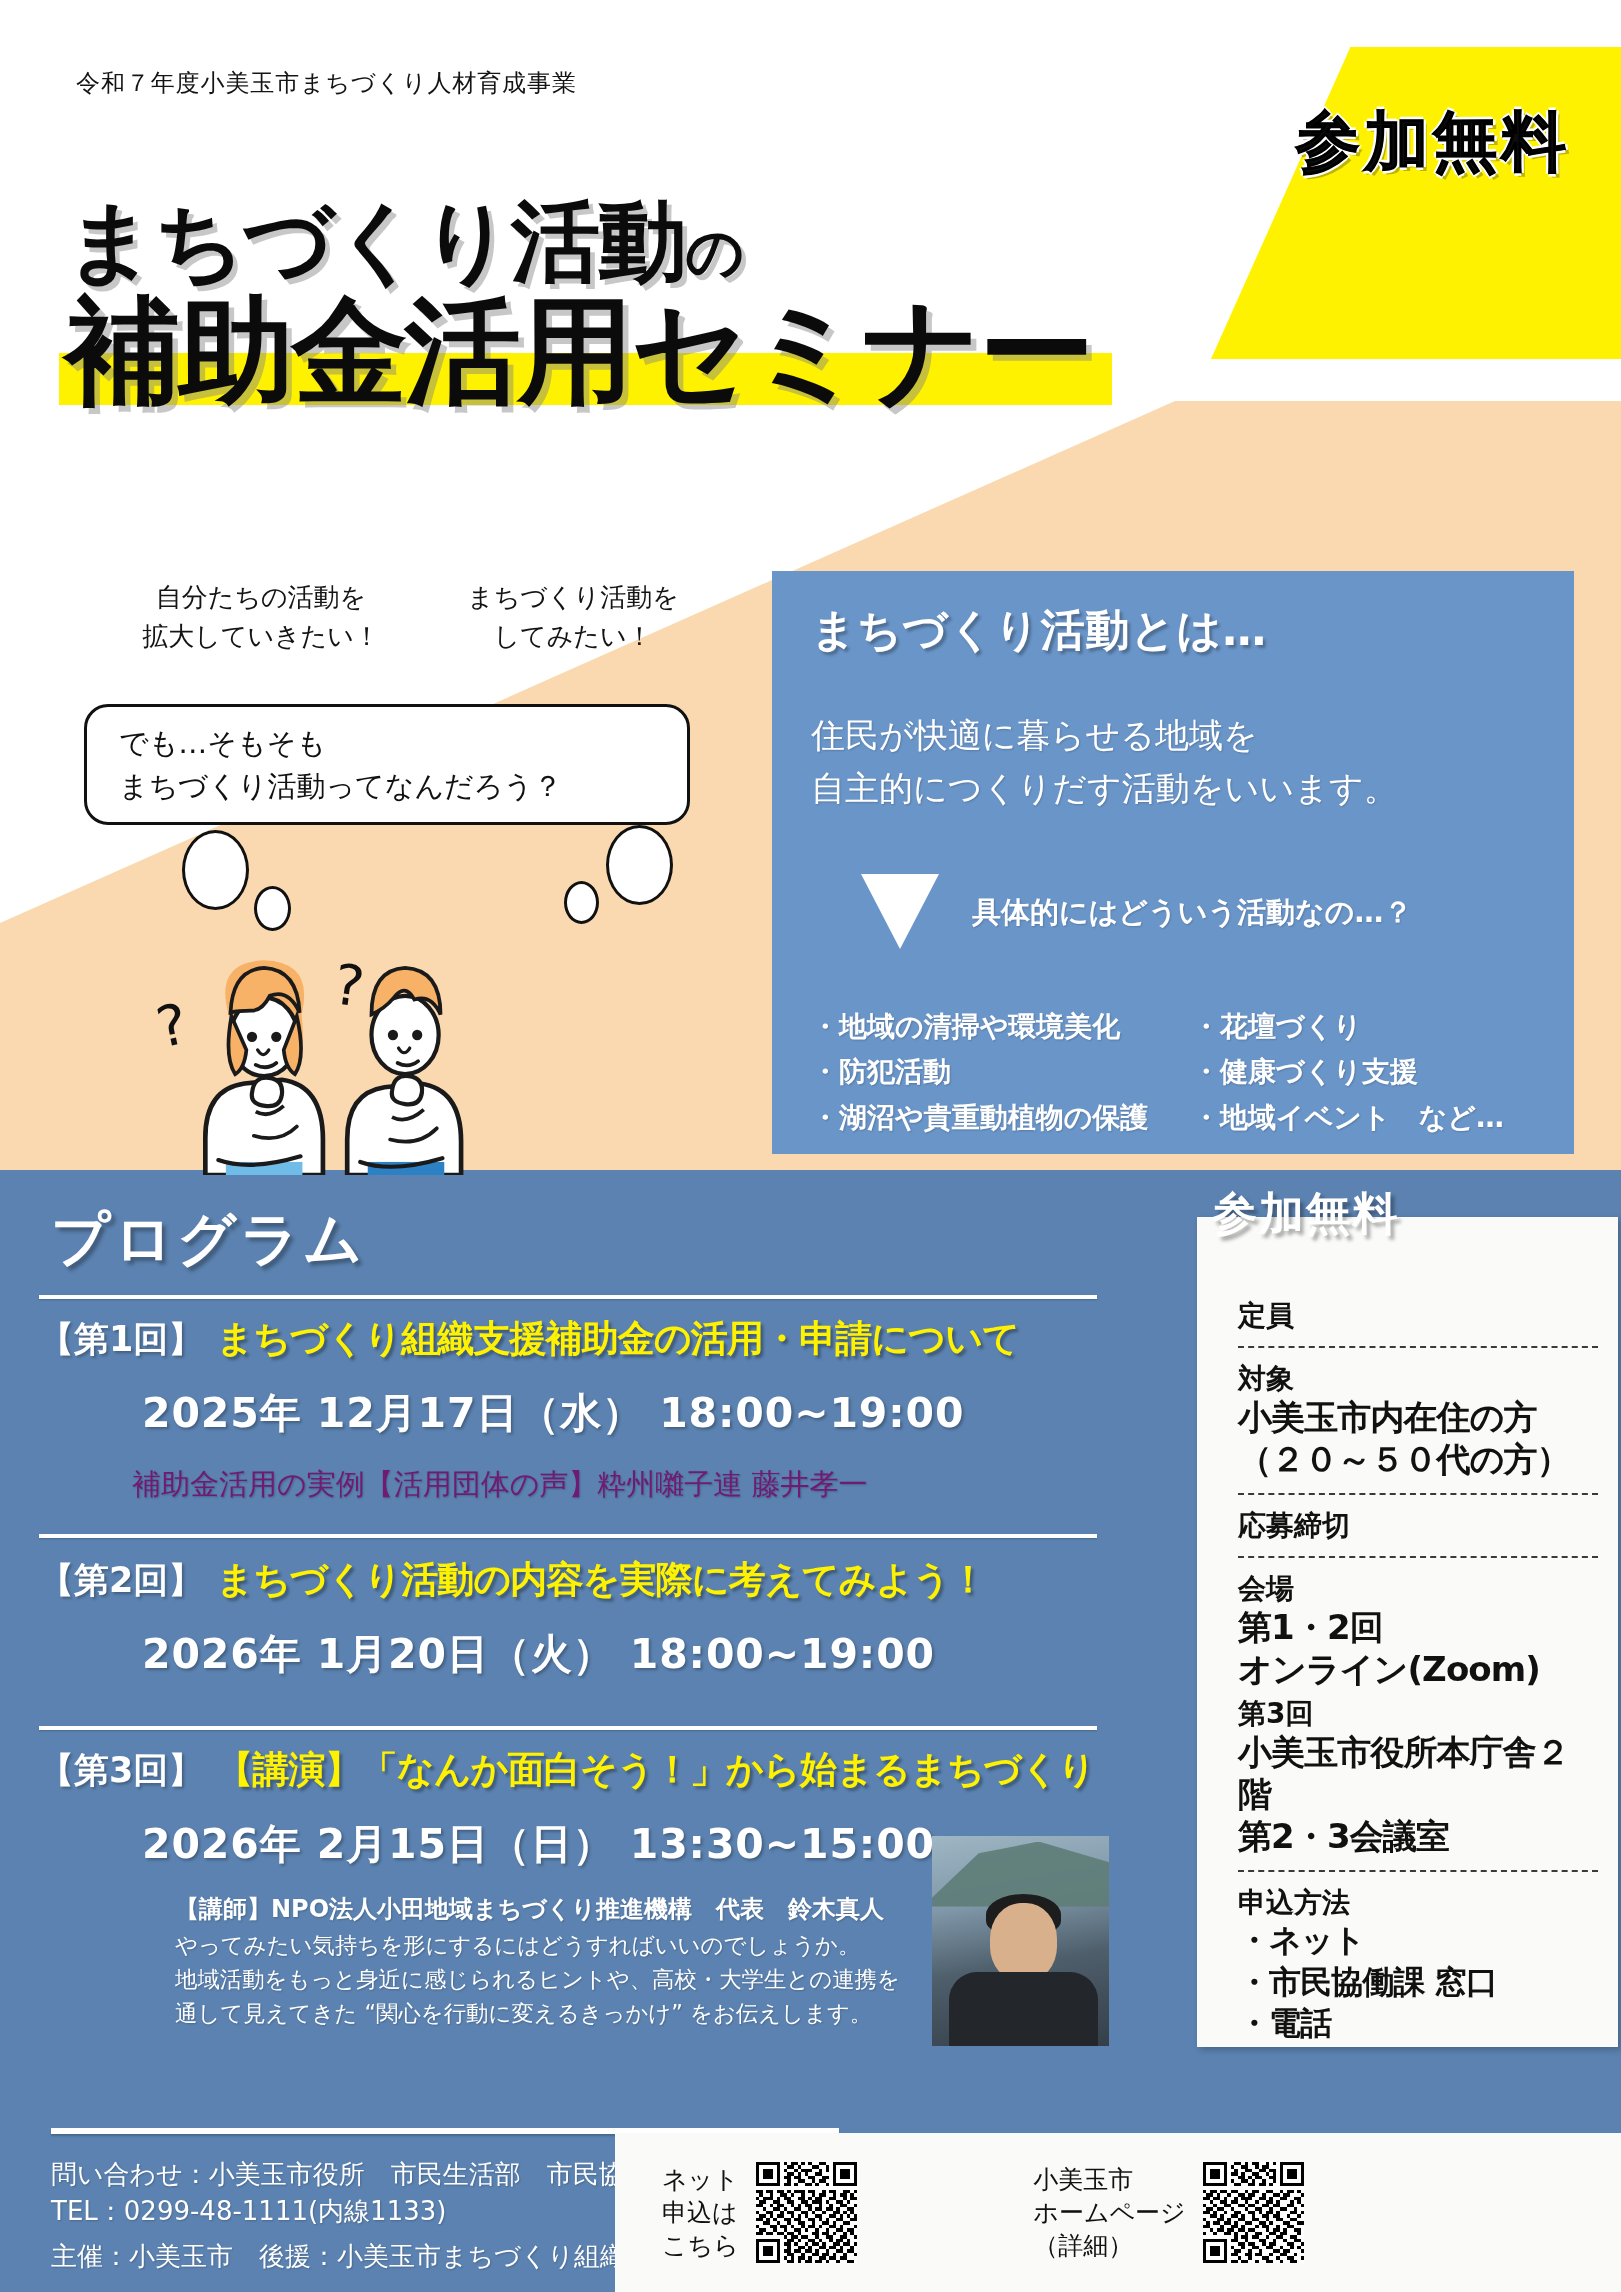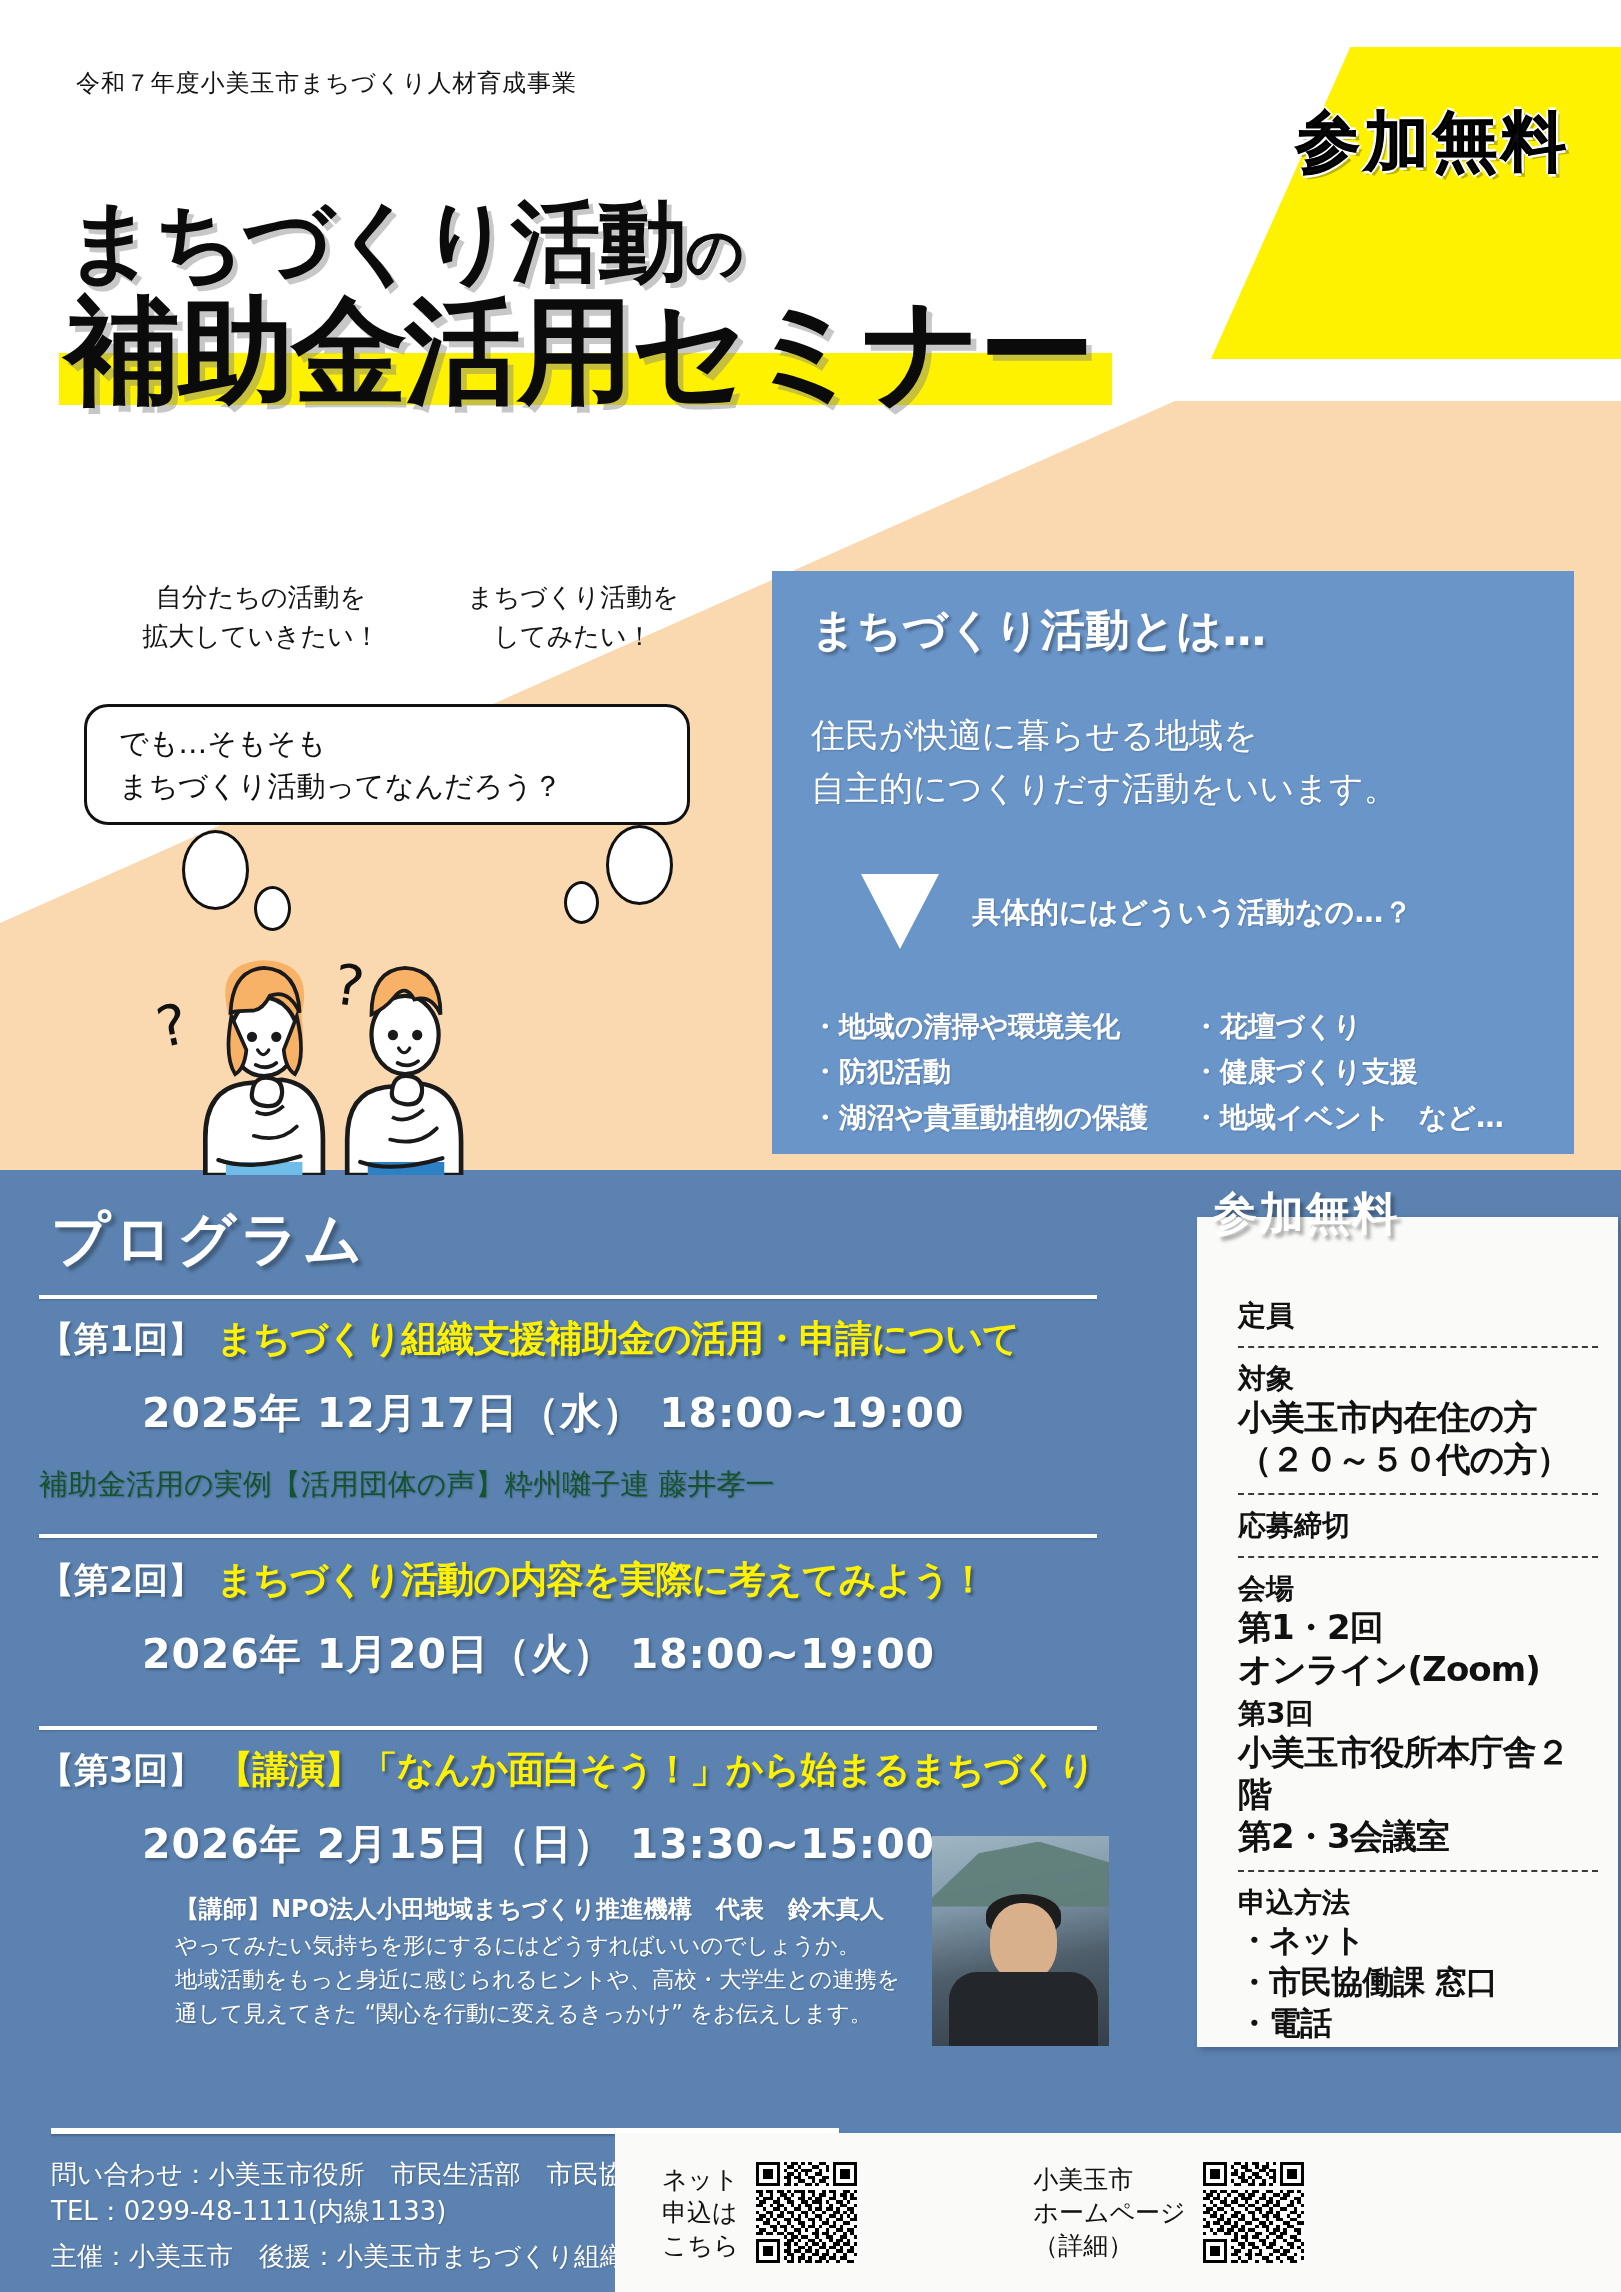--- a/index.html
+++ b/index.html
@@ -152,22 +152,22 @@
   .sess-topic{
     font-size:37px; font-weight:800; color:#FFF200; letter-spacing:-0.9px;
     text-shadow:2.8px 2.8px 2.8px rgba(0,0,0,.33);
   }
   .sess-date{
     margin-top:22.4px; margin-left:103px;
     font-size:41px; font-weight:700; color:#fff; letter-spacing:0.9px;
     text-shadow:1.9px 1.9px 2.8px rgba(0,0,0,.28);
   }
   .sess-note{
-    margin-top:24px; 
-    font-size:29px; color:#14532d; letter-spacing:0;
+    margin-top:24px; margin-left:93px;
+    font-size:29px; color:#701a75; letter-spacing:0;
     text-shadow:0.9px 0.9px 1.9px rgba(0,0,0,.22);
   }
   #lecturer-line{
     position:absolute; left:175px; top:1893px;
     font-size:24px; color:#fff; font-weight:600;
     text-shadow:0.9px 0.9px 1.9px rgba(0,0,0,.2);
   }
   #lecturer-desc{
     position:absolute; left:175px; top:1928px; width:736px;
     font-size:22.4px; line-height:1.52; color:#fff; white-space:pre-line;

